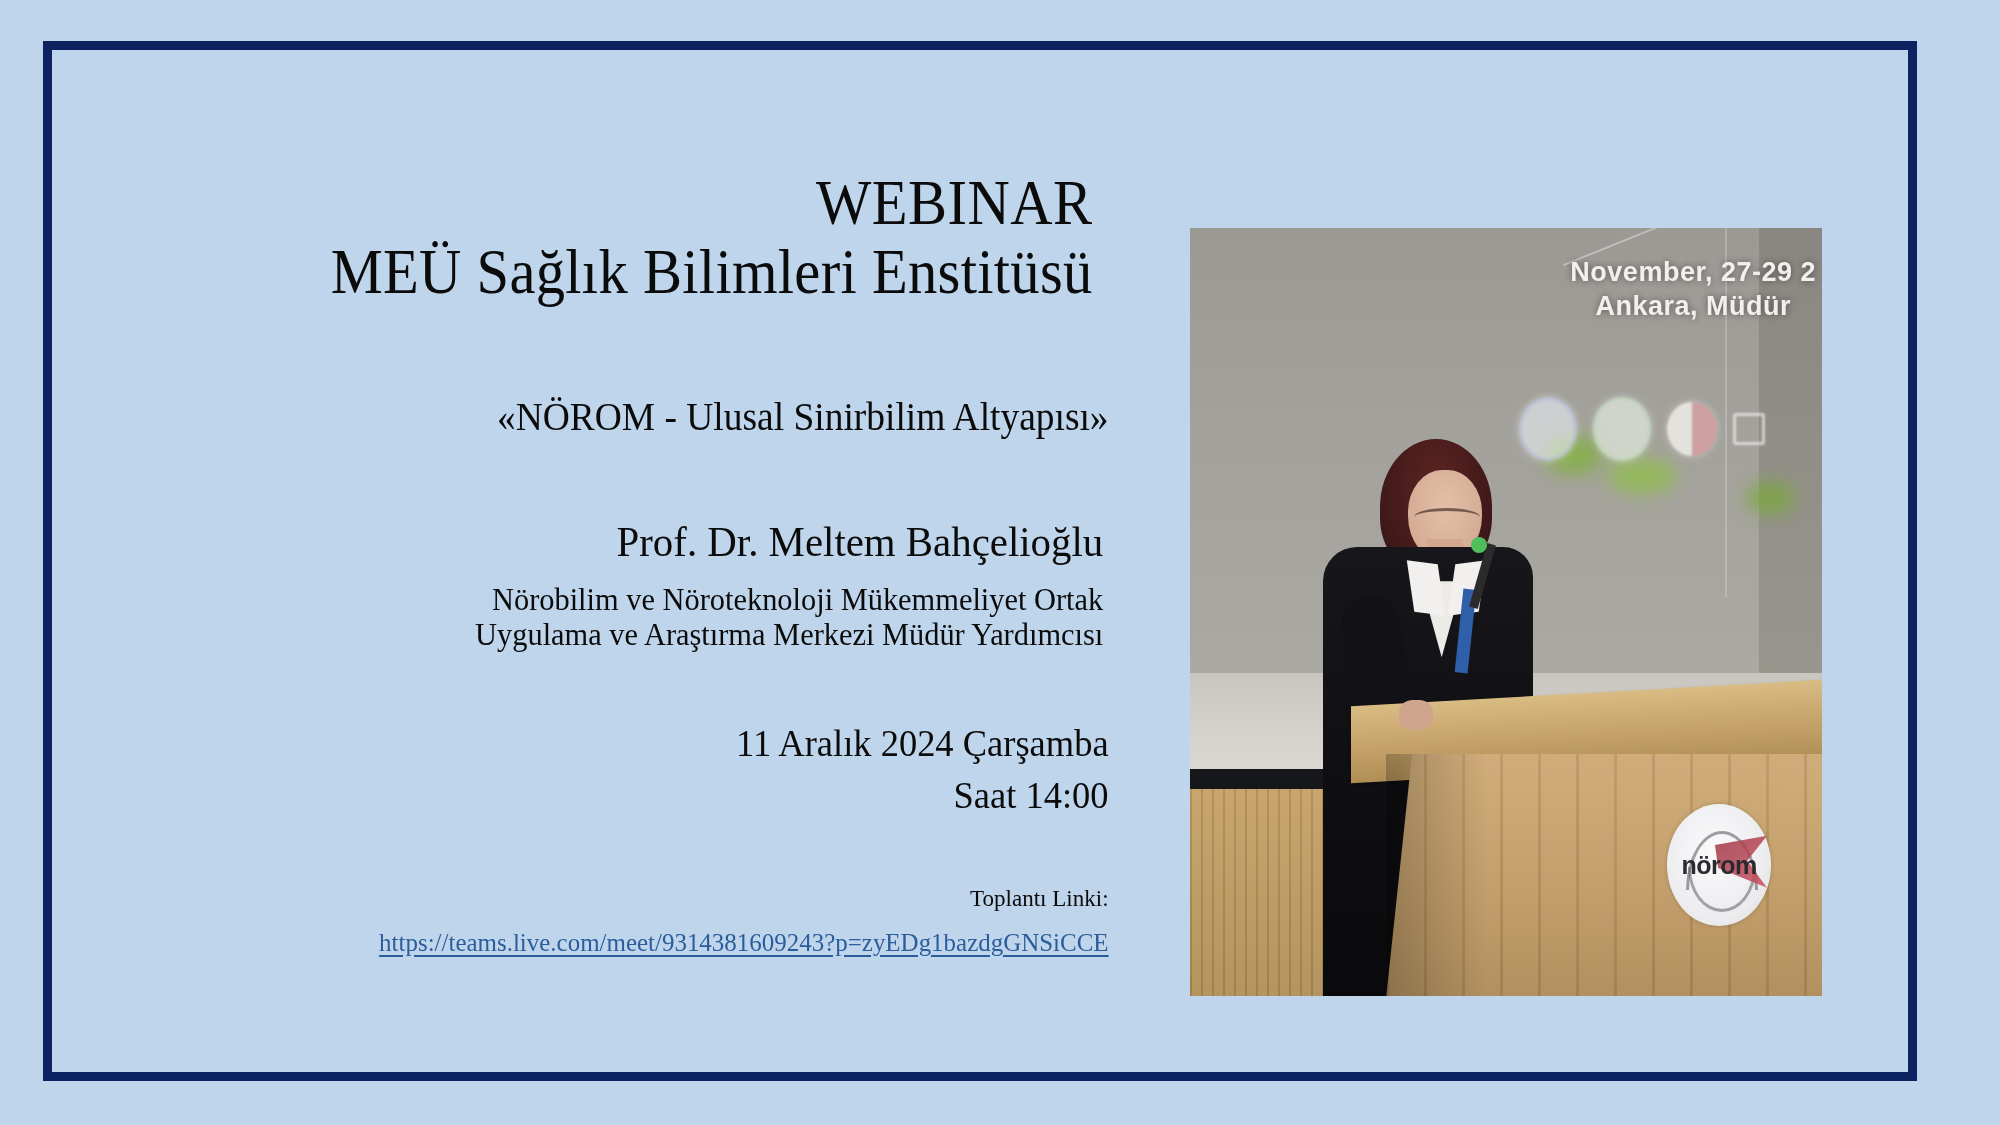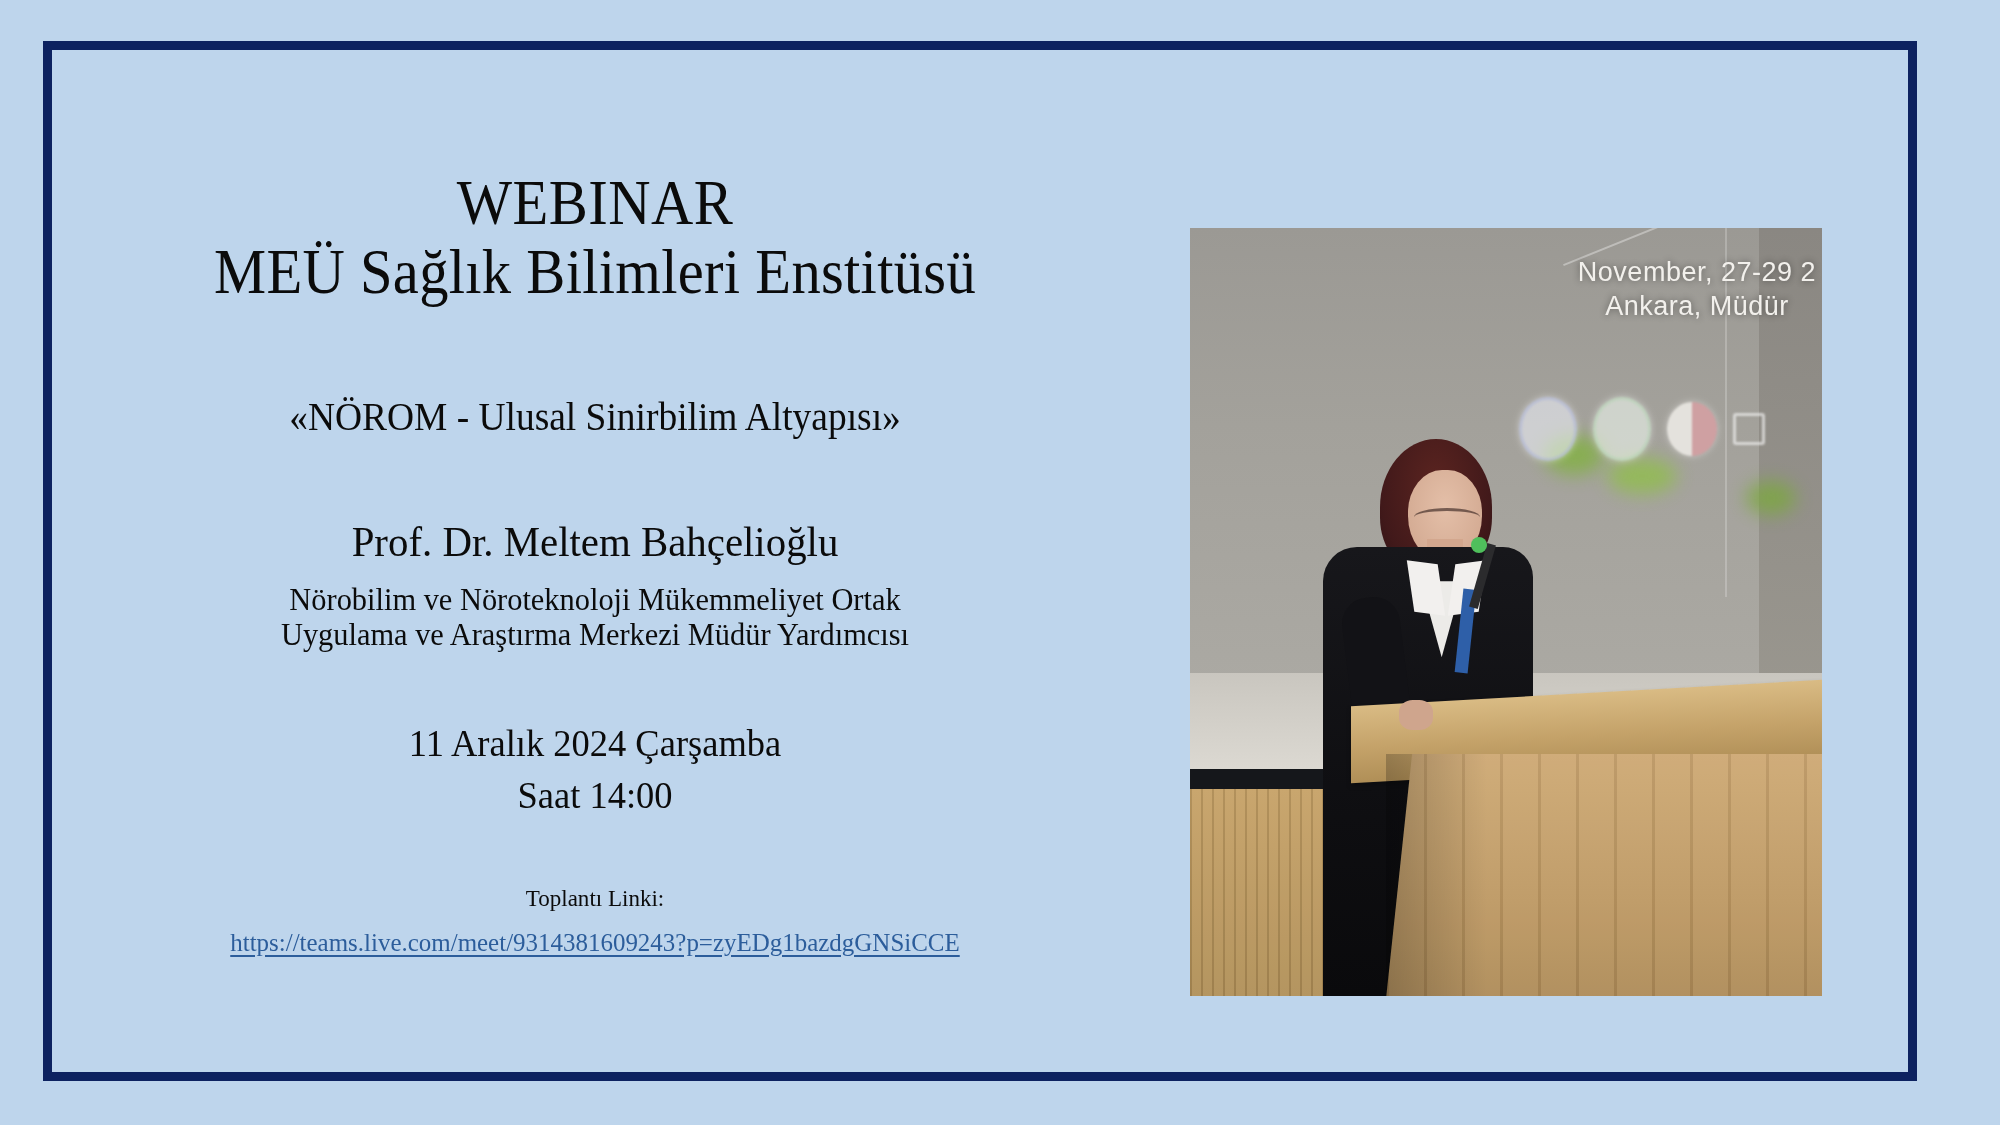--- a/index.html
+++ b/index.html
@@ -31,21 +31,21 @@
     border: 9px solid #0d2260;
     box-sizing: border-box;
   }
 
   
   .text-col {
     position: absolute;
     left: 60px;
     top: 170px;
     width: 1070px;
-    text-align: center;
+    text-align: right;
     color: #0b0b0b;
   }
 
   .title-block {
     line-height: 1.06;
   }
   .title-line1 {
     font-size: 63px;
     letter-spacing: .5px;
     display: block;
@@ -156,21 +156,21 @@
   }
 
   
   .slide-text {
     position: absolute;
     right: 6px;
     top: 3.5%;
     text-align: center;
     color: #f2f0ec;
     font-family: "Liberation Sans", sans-serif;
-    font-weight: normal;
+    font-weight: bold;
     font-size: 27px;
     line-height: 1.28;
     text-shadow: 0 0 7px rgba(0,0,0,.45);
     filter: blur(.6px);
     letter-spacing: .5px;
   }
   .slide-divider {
     position: absolute;
     right: 15%;
     top: 0;
@@ -487,16 +487,22 @@
     <div class="badge-strap"></div>
     <div class="mic"></div>
     <div class="mic-head"></div>
     <div class="arm"></div>
 
     <div class="podium-top"></div>
     <div class="hand"></div>
     <div class="podium-body"></div>
     <div class="podium-shadow"></div>
 
+    <div class="podium-logo">
+      <div class="podium-logo-arc"></div>
+      <div class="podium-logo-arc2"></div>
+      <div class="podium-logo-swoosh"></div>
+      <div class="podium-logo-text">nörom</div>
+    </div>
 
   </div>
 
 </div>
 
 </body></html>

